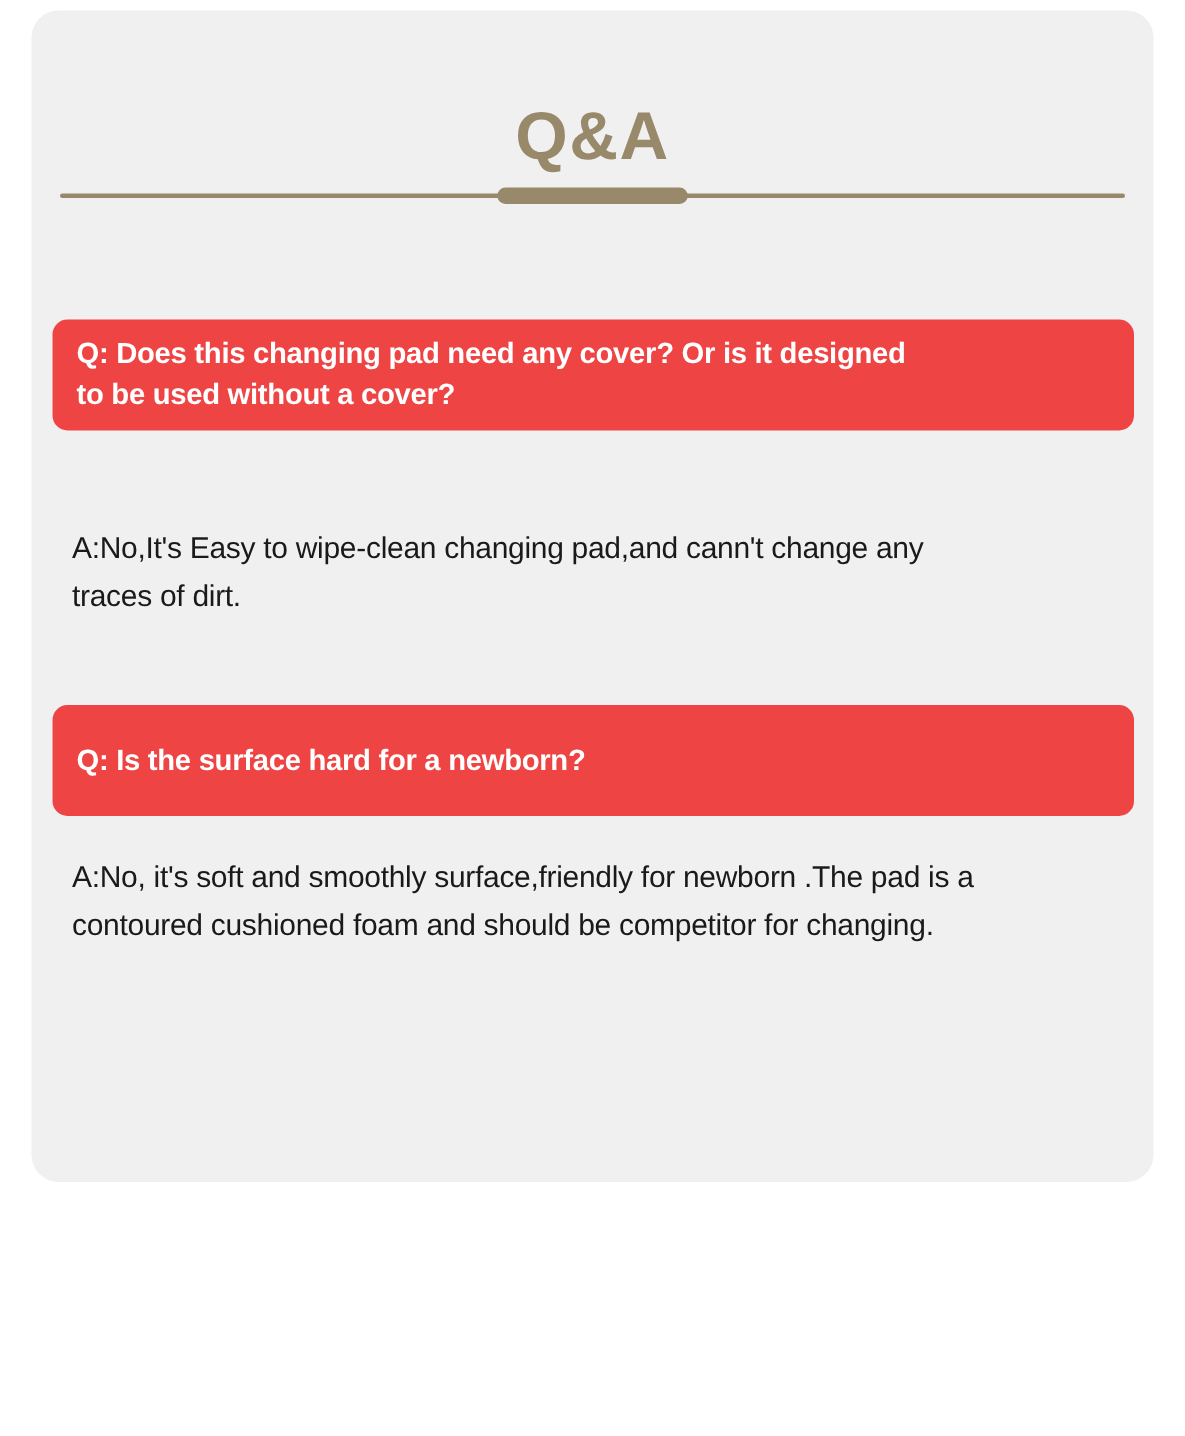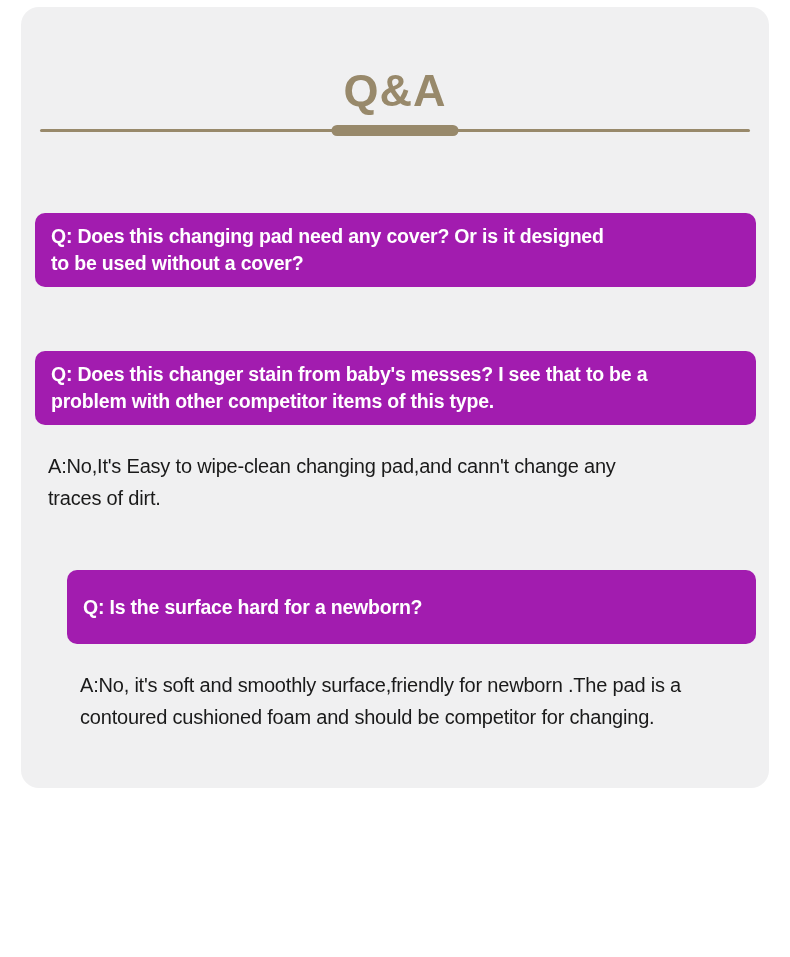--- a/index.html
+++ b/index.html
@@ -45,25 +45,25 @@
     left: 50%;
     transform: translateX(-50%);
     width: 127px;
     height: 11px;
     background: #98896B;
     border-radius: 6px;
   }
   .qa-list { }
   .qa-item:nth-child(1) { margin-top: 77px; }
   .qa-item:nth-child(2) { margin-top: 64px; }
-  .qa-item:nth-child(3) { margin-top: 56px; padding-left: 32px; }
+  .qa-item:nth-child(3) { margin-top: 56px; }
   .question {
     min-height: 74px;
     margin: 0 13px 0 14px;
-    background: #a21caf;
+    background: #ef4444;
     border-radius: 10px;
     color: #ffffff;
     display: flex;
     align-items: center;
     padding: 10px 16px;
   }
   .question-text {
     font-size: 19.5px;
     font-weight: 700;
     line-height: 27px;
@@ -96,24 +96,20 @@
   <div class="qa-list">
 
     <div class="qa-item">
       <div class="question">
         <span class="question-text">Q: Does this changing pad need any cover? Or is it designed
 to be used without a cover?</span>
       </div>
     </div>
 
     <div class="qa-item">
-      <div class="question">
-        <span class="question-text">Q: Does this changer stain from baby's messes? I see that to be a
-problem with other competitor items of this type.</span>
-      </div>
       <div class="answer">
         <span class="answer-text">A:No,It's Easy to wipe-clean changing pad,and cann't change any
 traces of dirt.</span>
       </div>
     </div>
 
     <div class="qa-item">
       <div class="question">
         <span class="question-text">Q: Is the surface hard for a newborn?</span>
       </div>

